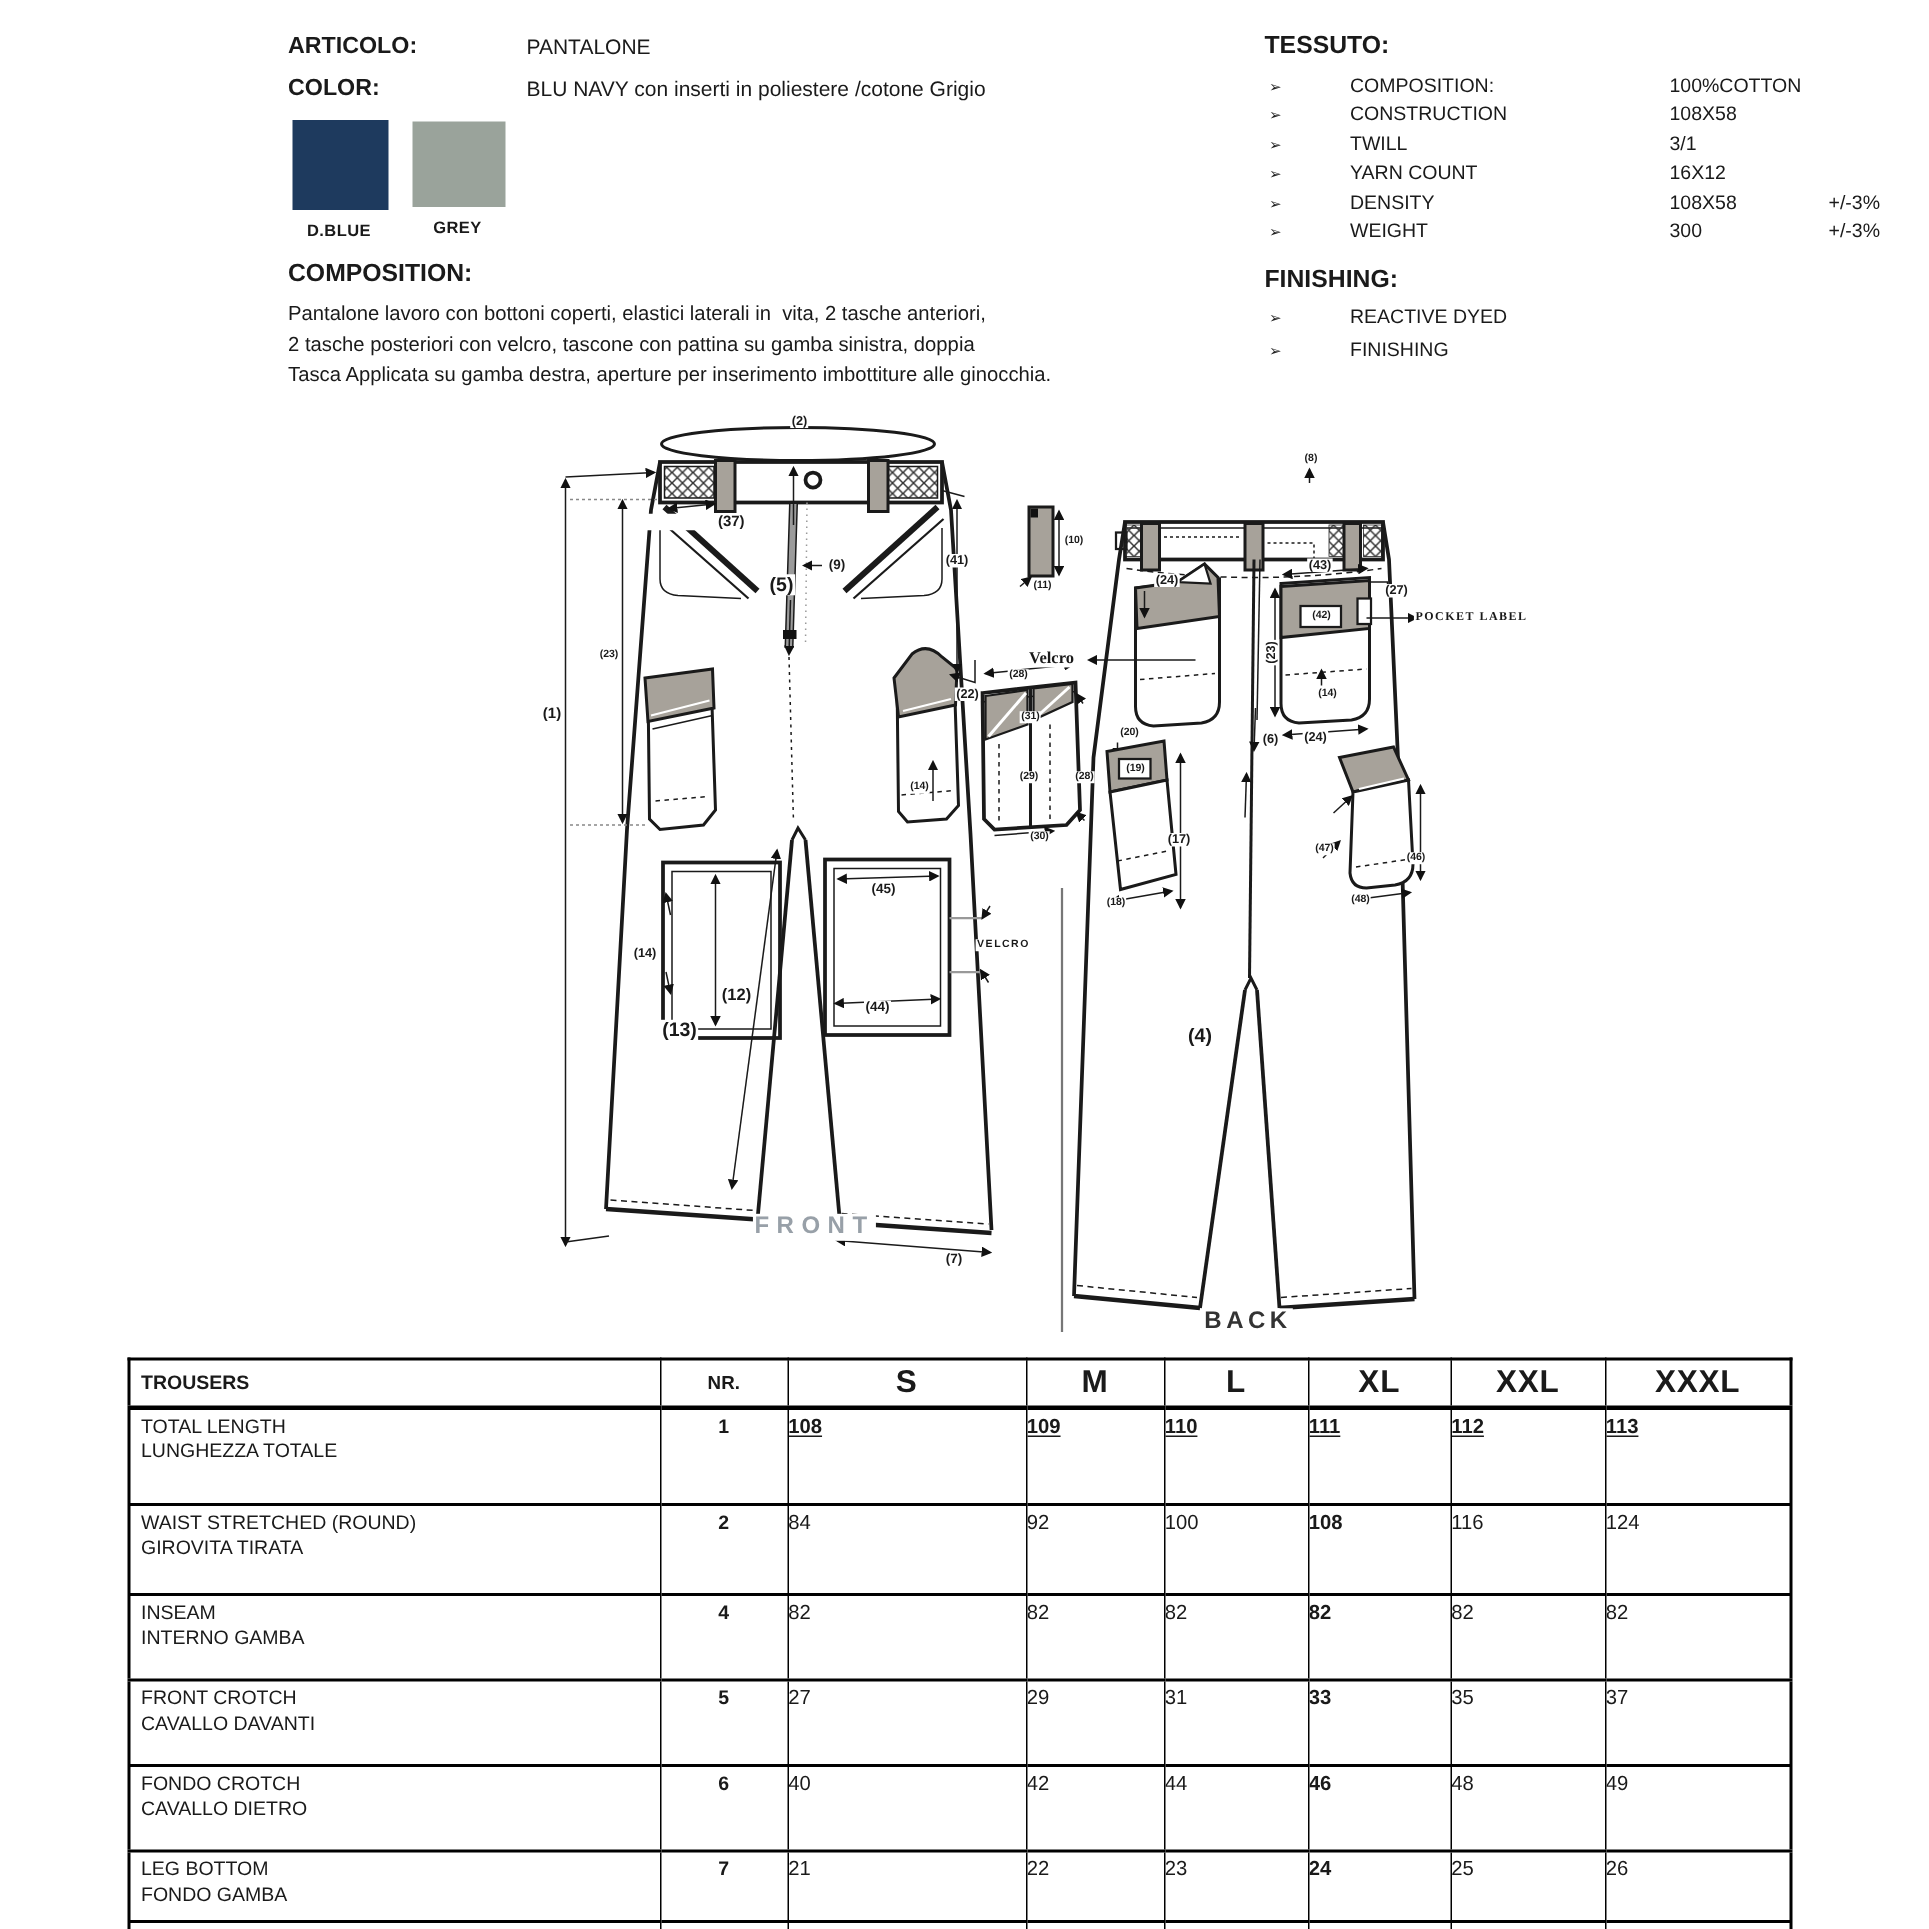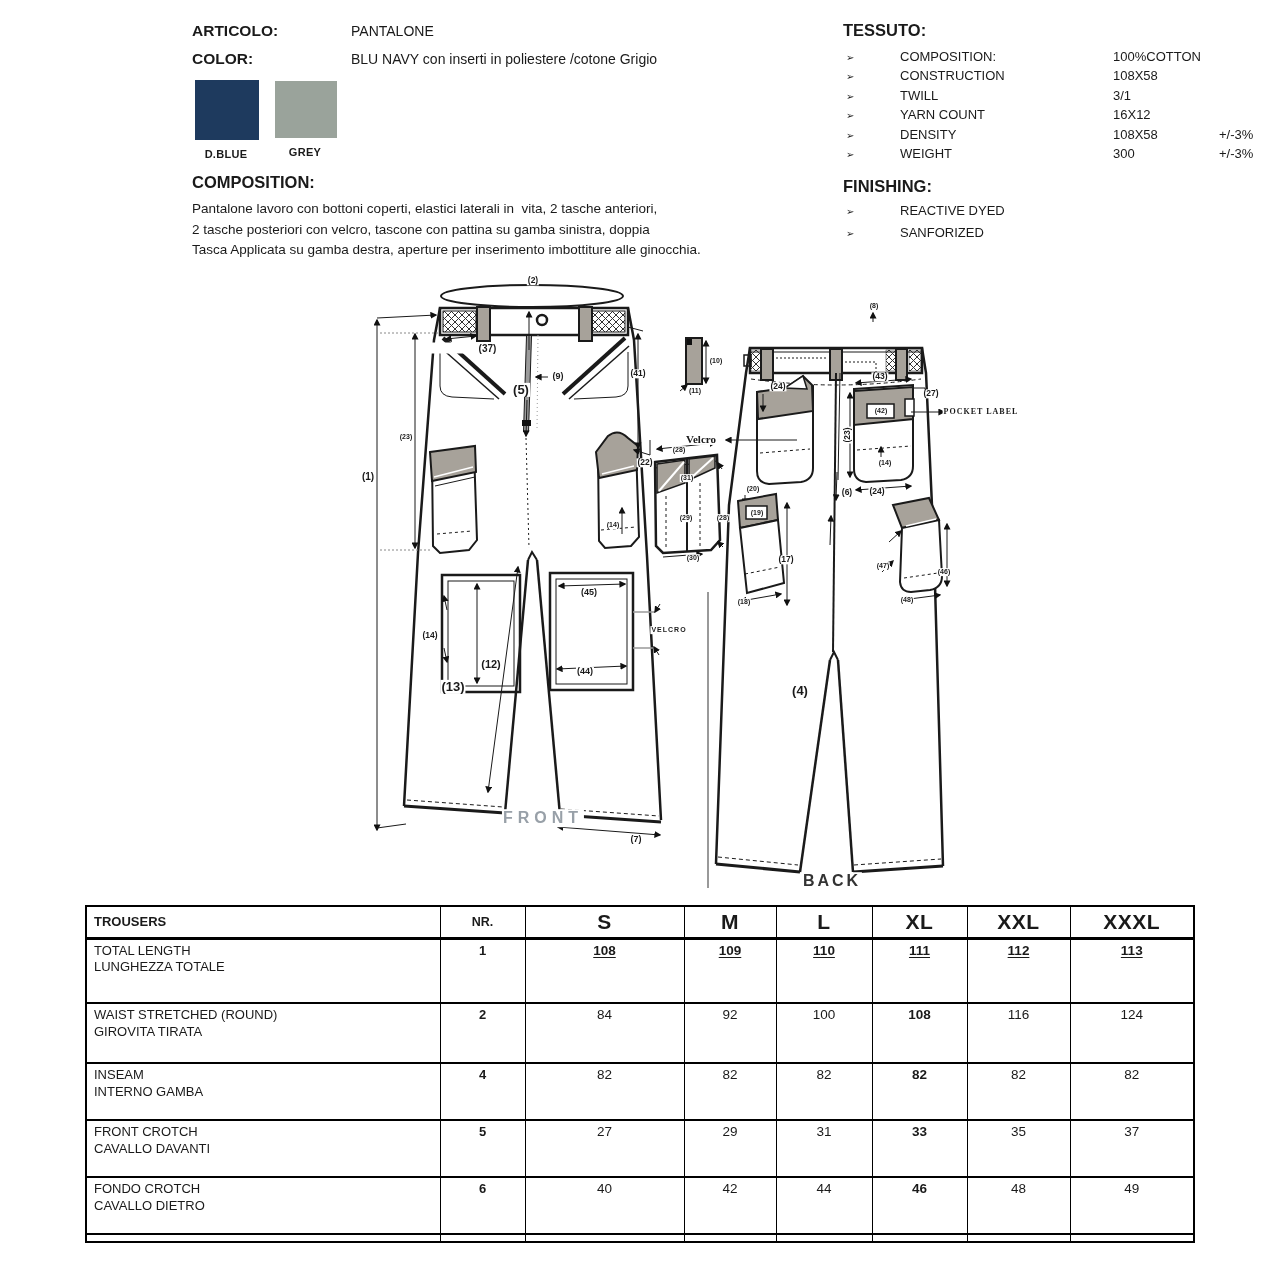--- a/index.html
+++ b/index.html
@@ -27,21 +27,21 @@
      table-layout:fixed;border:2px solid #000;}
   .size-table th,.size-table td{border:1px solid #000;padding:0;vertical-align:top;overflow:hidden;}
   .size-table thead tr{height:32px;}
   .size-table thead th{border-bottom:3px solid #000;vertical-align:middle;font-weight:bold;margin-left:37px;}
   .size-table tbody td{border-top:2px solid #000;}
   .st-first{text-align:left;padding-left:7px !important;font-size:13px;}
   .st-small{font-size:12.5px;text-align:center;}
   .st-size{font-size:21px;text-align:center;letter-spacing:.5px;}
   .st-label{padding:3px 4px 0 7px !important;font-size:13px;line-height:16.5px;text-align:left;}
   .st-nr{text-align:center;font-weight:bold;font-size:13px;padding-top:3px !important;}
-  .st-val{text-align:center;font-size:13.5px;padding-top:3px !important;}
+  .st-val{font-size:13.5px;padding-top:3px !important;}
   .st-val.u{font-weight:bold;text-decoration:underline;text-underline-offset:2px;}
   .st-val.xl{font-weight:bold;}
   tr.stub{height:8px;}
   tr.stub td{border-top:2px solid #000;}
 </style>
 </head>
 <body>
 
 <span class="abs h-label" style="left:192px;top:22px">ARTICOLO:</span>
 <span class="abs h-value" style="left:351px;top:23px">PANTALONE</span>
@@ -107,21 +107,21 @@
 
 <span class="abs sec-title" style="left:843px;top:177px">FINISHING:</span>
 <div class="abs" style="left:843px;top:203px;width:300px" id="fin-rows">
   <div class="fin-row">
     <span class="fin-bullet">➢</span>
     <span class="fin-name">REACTIVE DYED</span>
   </div>
 
   <div class="fin-row">
     <span class="fin-bullet">➢</span>
-    <span class="fin-name">SANFORIZED</span>
+    <span class="fin-name">FINISHING</span>
   </div>
 </div>
 
 <svg class="diagram" width="1286" height="1286" viewBox="0 0 1286 1286">
   <defs>
     <pattern id="hatch" patternUnits="userSpaceOnUse" width="7" height="7">
       <path d="M0,7 L7,0 M0,0 L7,7" stroke="#333" stroke-width="1" fill="none"></path>
     </pattern>
     <marker id="ah" viewBox="0 0 10 10" refX="8" refY="5" markerWidth="7" markerHeight="7" orient="auto-start-reverse">
       <path d="M0,0 L10,5 L0,10 Z" fill="#111"></path>
@@ -417,20 +417,33 @@
           <div>CAVALLO DIETRO</div>
         </td>
         <td class="st-nr">6</td>
         <td class="st-val">40</td>
         <td class="st-val">42</td>
         <td class="st-val">44</td>
         <td class="st-val xl">46</td>
         <td class="st-val">48</td>
         <td class="st-val">49</td>
       </tr>
+      <tr style="height: 47px;">
+        <td class="st-label">
+          <div>LEG BOTTOM</div>
+          <div>FONDO GAMBA</div>
+        </td>
+        <td class="st-nr">7</td>
+        <td class="st-val">21</td>
+        <td class="st-val">22</td>
+        <td class="st-val">23</td>
+        <td class="st-val xl">24</td>
+        <td class="st-val">25</td>
+        <td class="st-val">26</td>
+      </tr>
       <tr class="stub">
         <td></td>
         <td></td>
         <td></td>
         <td></td>
         <td></td>
         <td></td>
         <td></td>
         <td></td>
       </tr>

